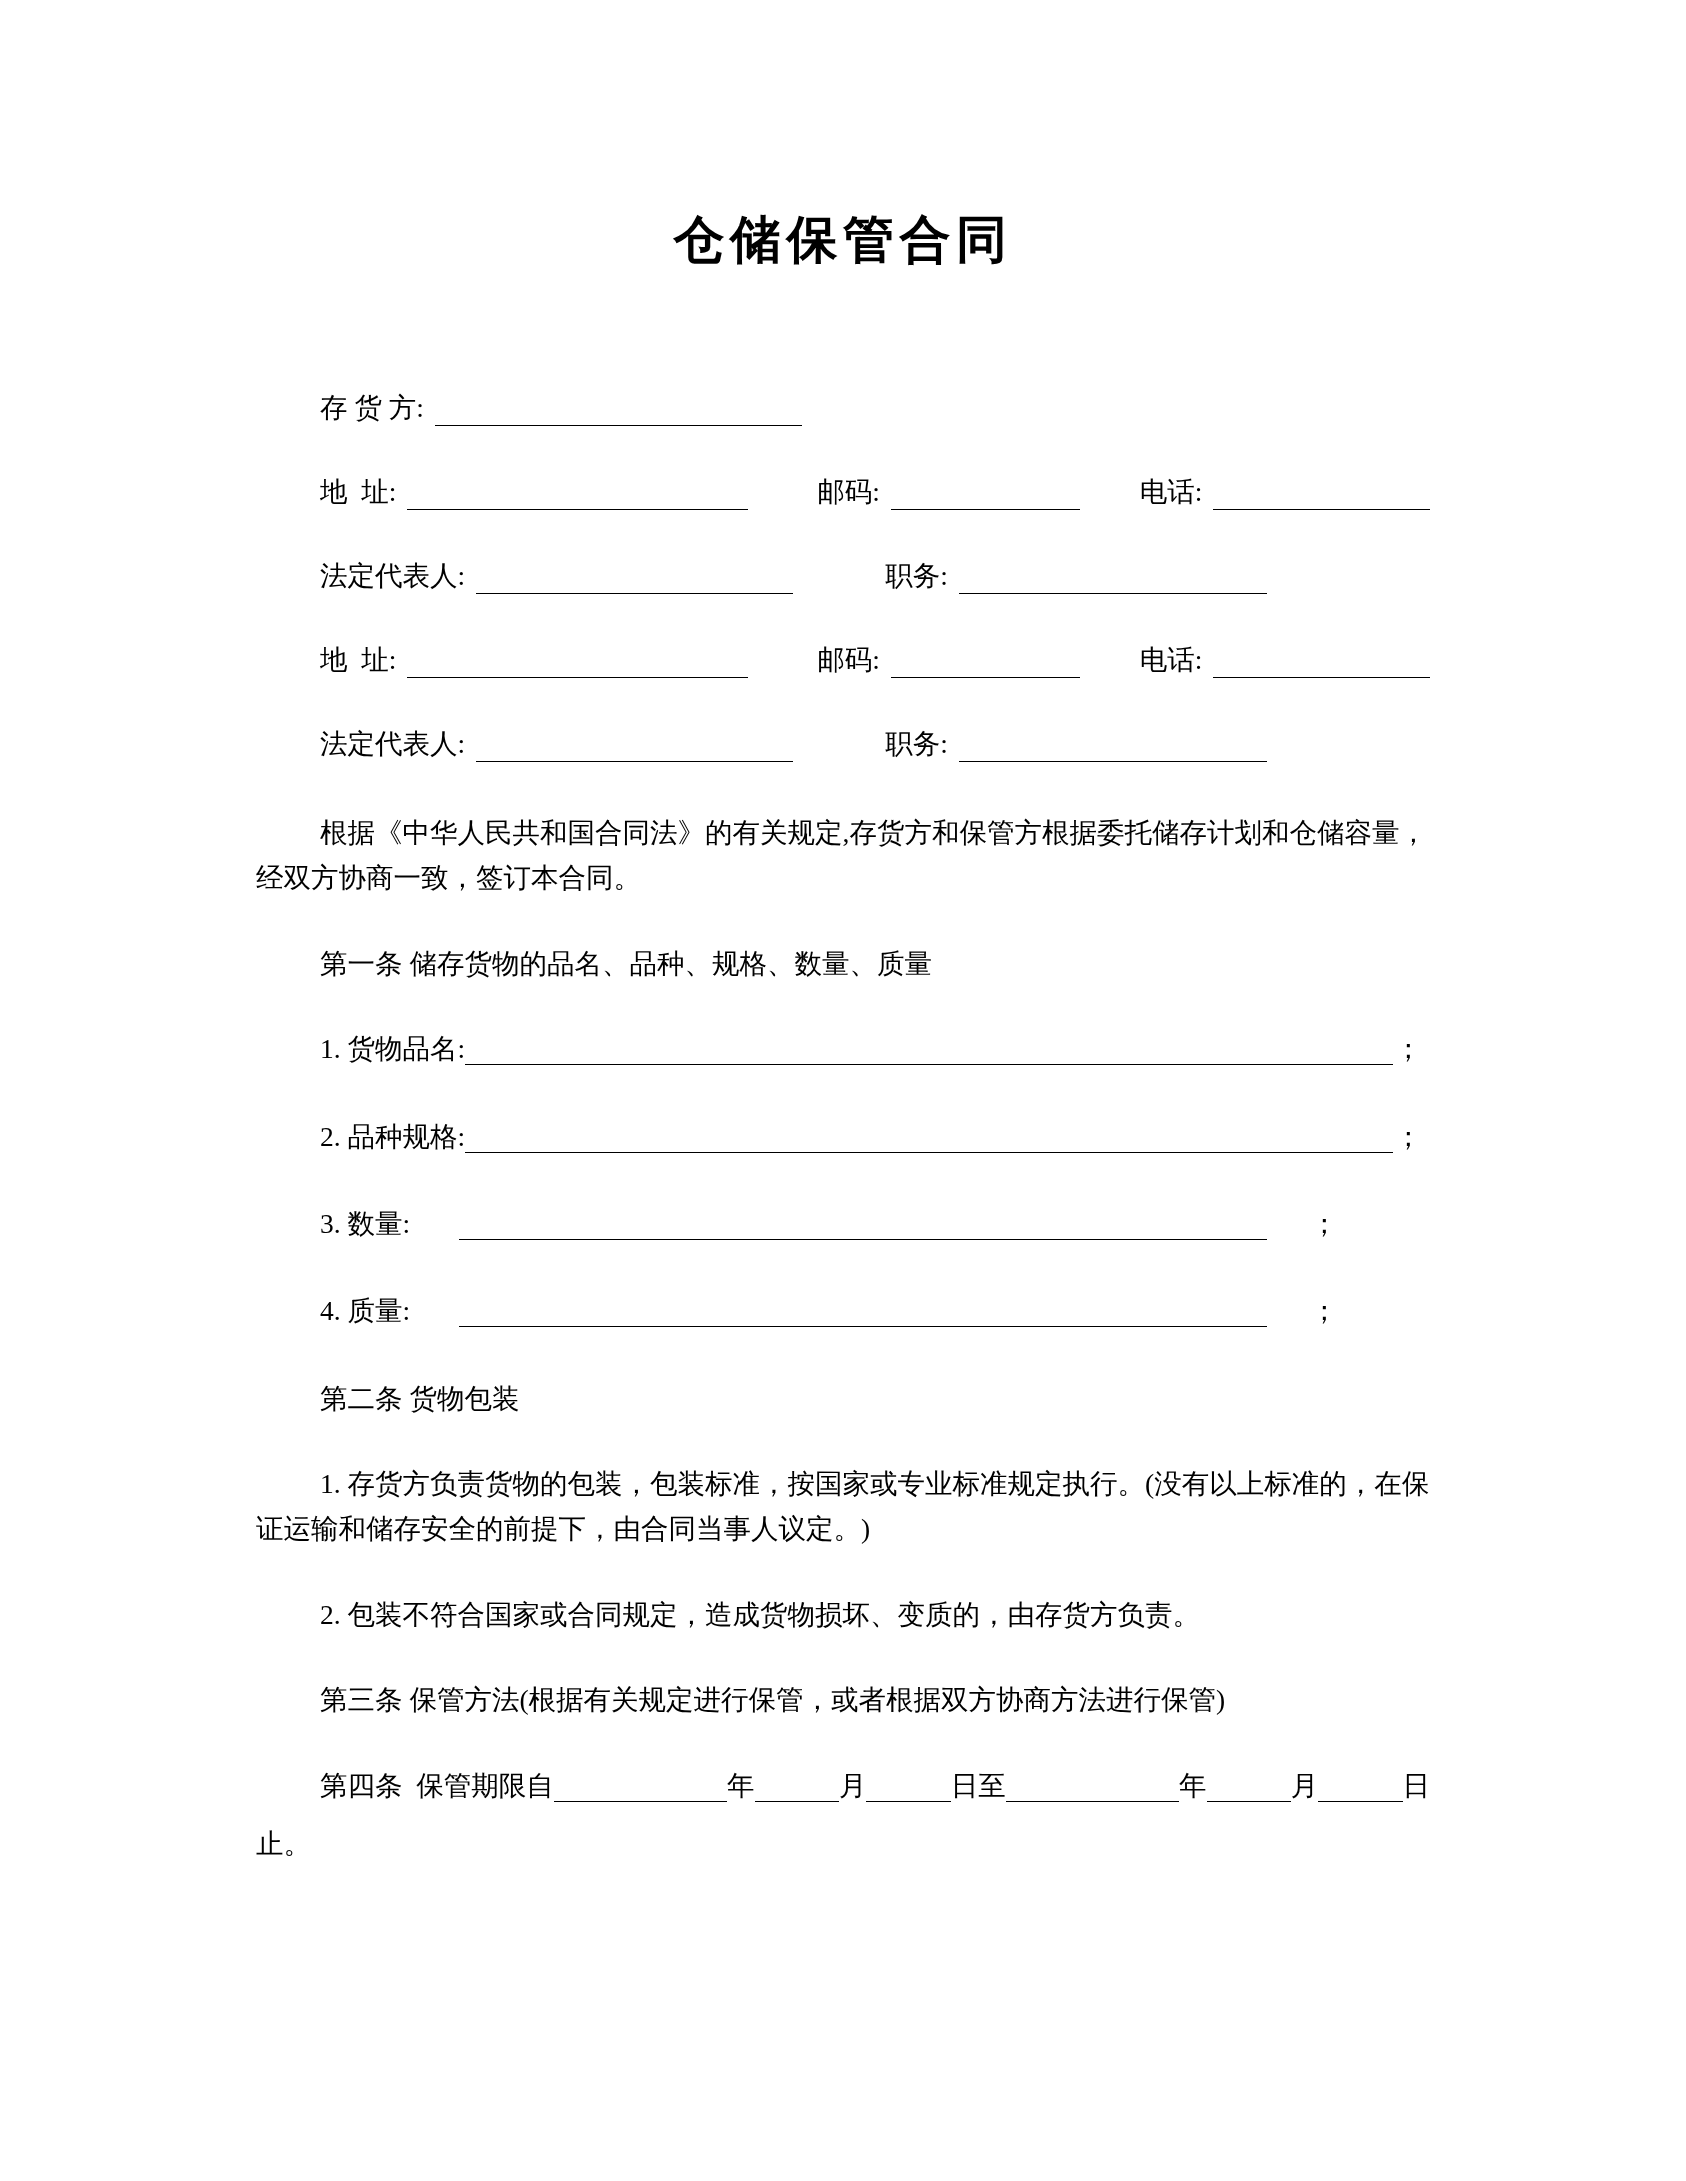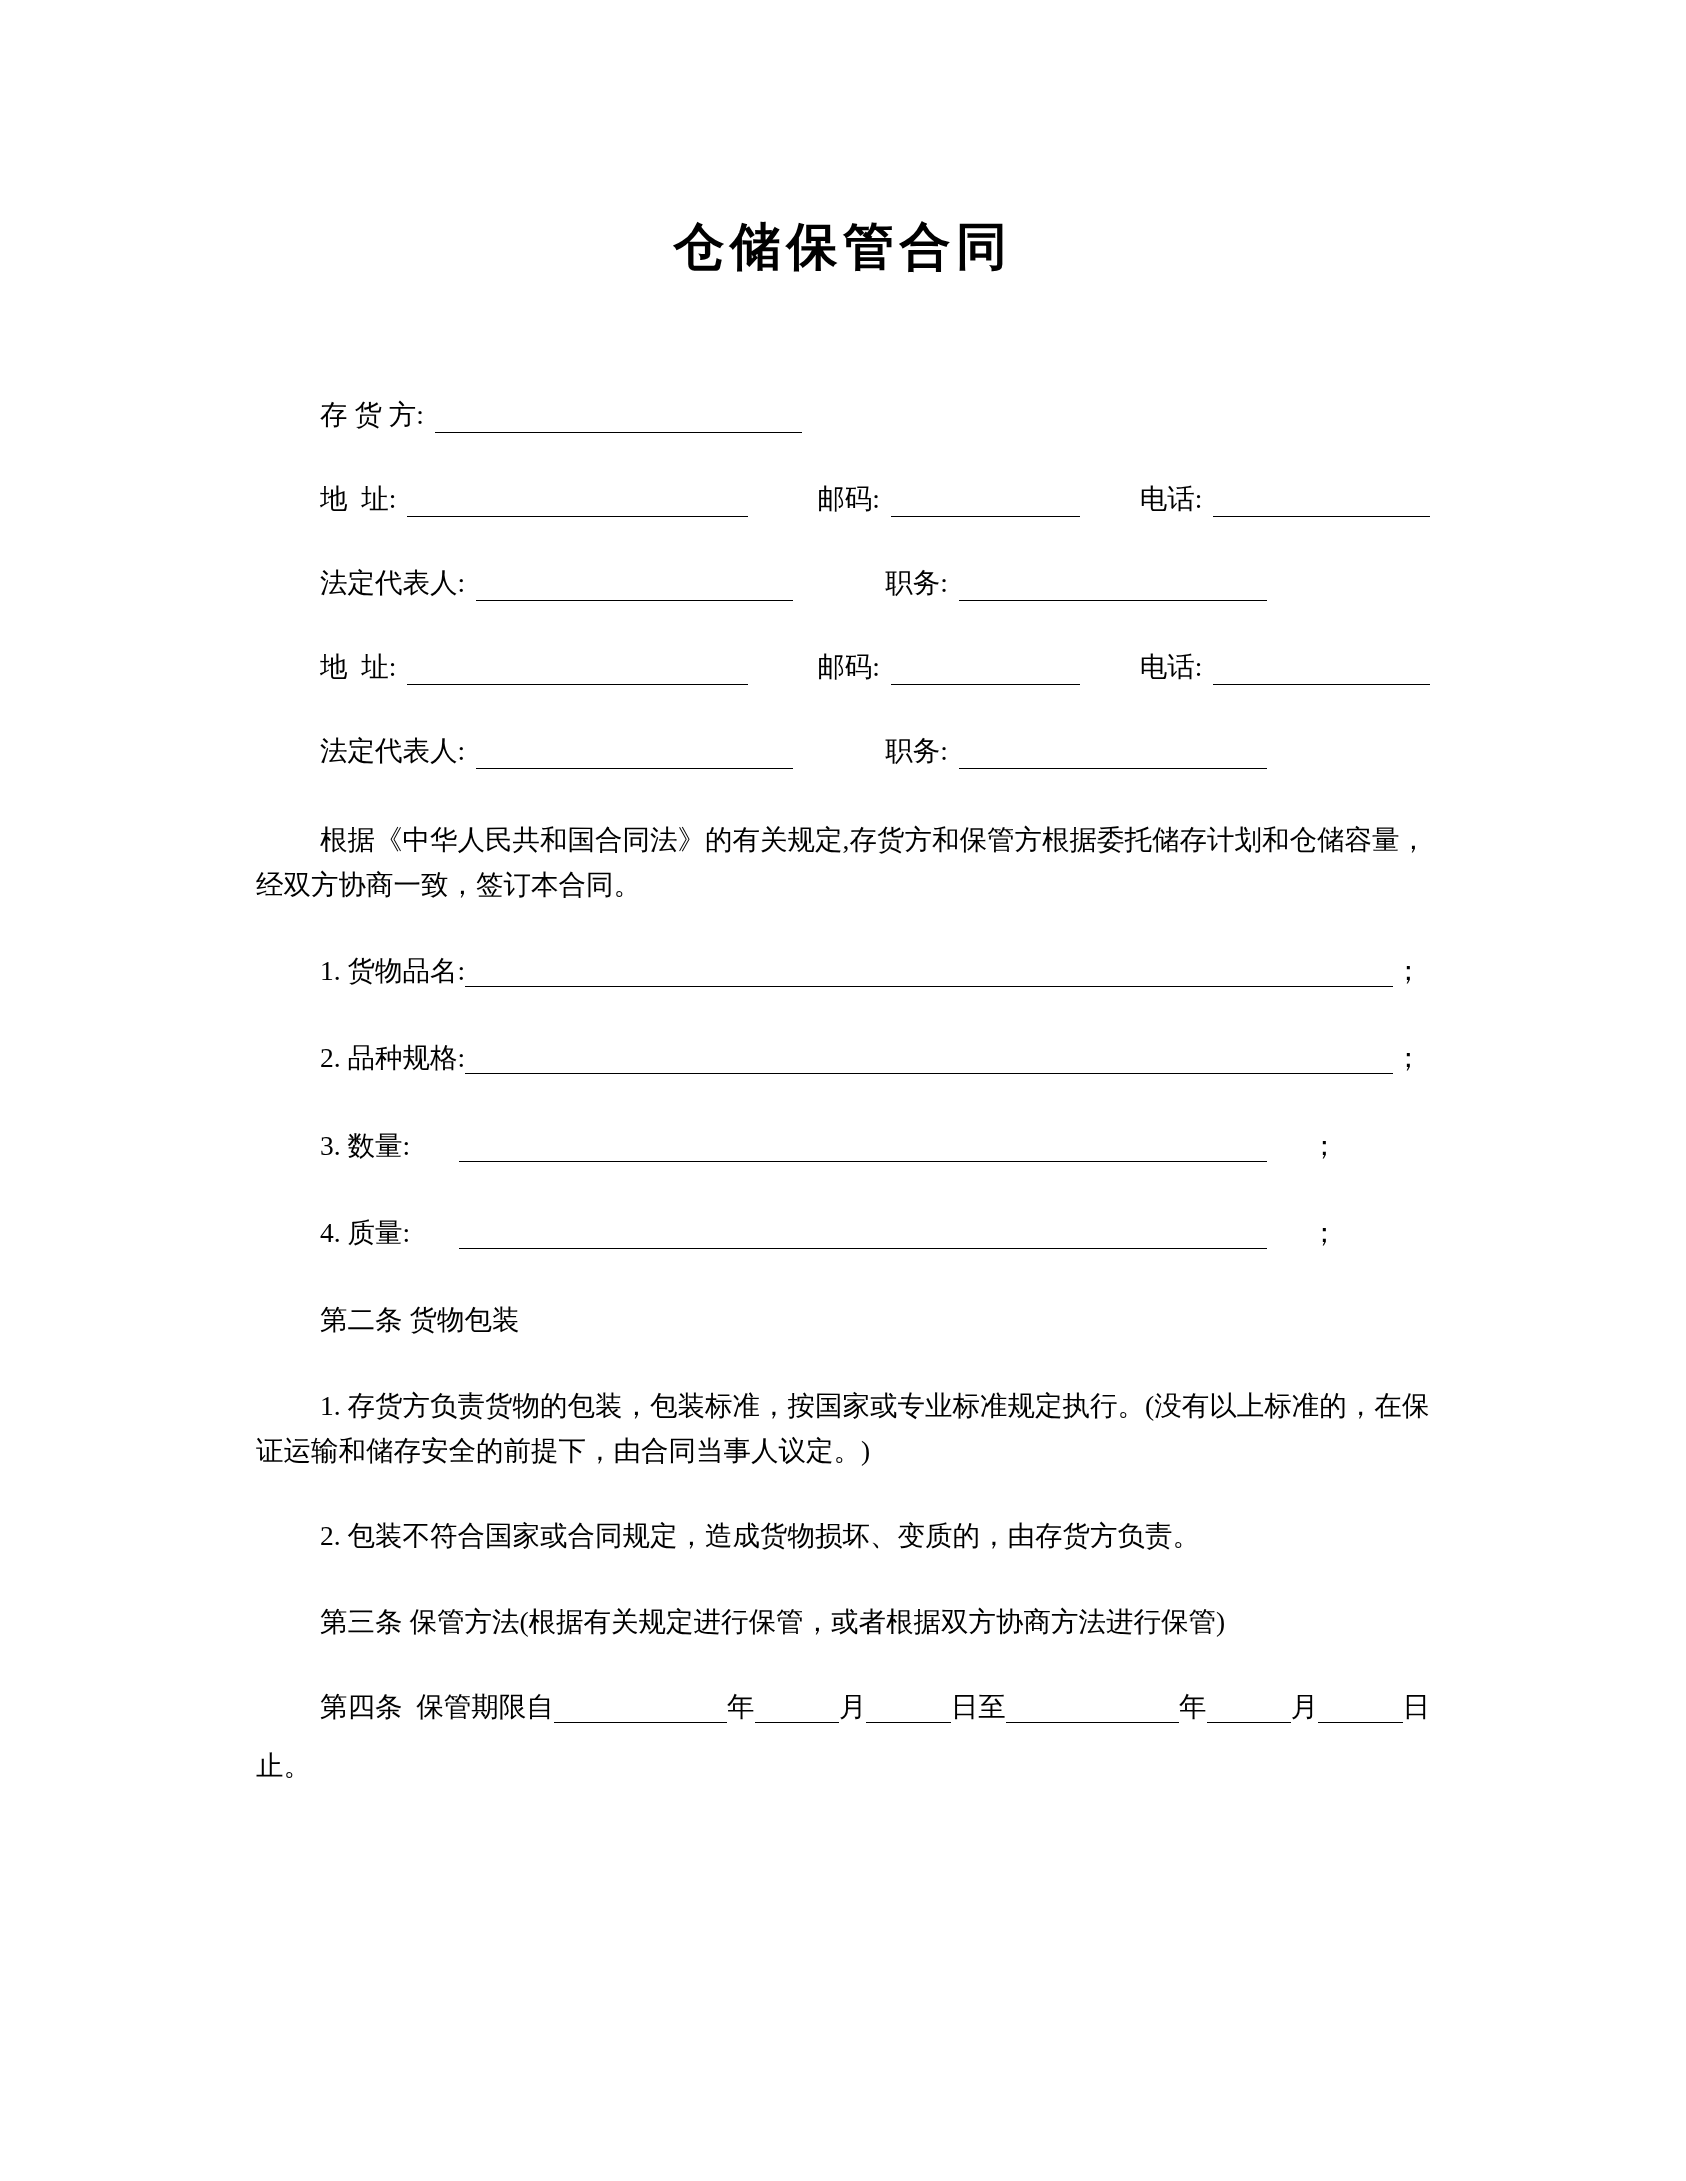--- a/index.html
+++ b/index.html
@@ -8,21 +8,21 @@
 
   .page {
     position: relative;
     width: 1486px;
     height: 2182px;
     margin: 0 auto;
     background: #ffffff;
     color: #000000;
     font-family: "Liberation Serif", "DejaVu Serif", serif;
     font-size: 27.5px;
-    padding: 16px 156px;
+    padding: 9px 156px;
     overflow: hidden;
     border-radius: 13px;
   }
 
   .title {
     text-align: center;
     font-size: 51px;
     font-weight: 700;
     letter-spacing: 5.5px;
     padding-top: 197px;
@@ -132,20 +132,21 @@
       <span class="lbl">法定代表人:</span>
       <span class="blank w-rep"></span>
       <span class="lbl gap-duty">职务:</span>
       <span class="blank w-duty"></span>
     </div>
 
   </section>
 
   <p class="para">根据《中华人民共和国合同法》的有关规定,存货方和保管方根据委托储存计划和仓储容量，经双方协商一致，签订本合同。</p>
 
+  <p class="para">第一条  储存货物的品名、品种、规格、数量、质量</p>
 
   <div class="item-row">
     <span class="lbl">1. 货物品名:</span>
     <span class="blank fill"></span>
     <span class="semi">；</span>
   </div>
 
   <div class="item-row">
     <span class="lbl">2. 品种规格:</span>
     <span class="blank fill"></span>

